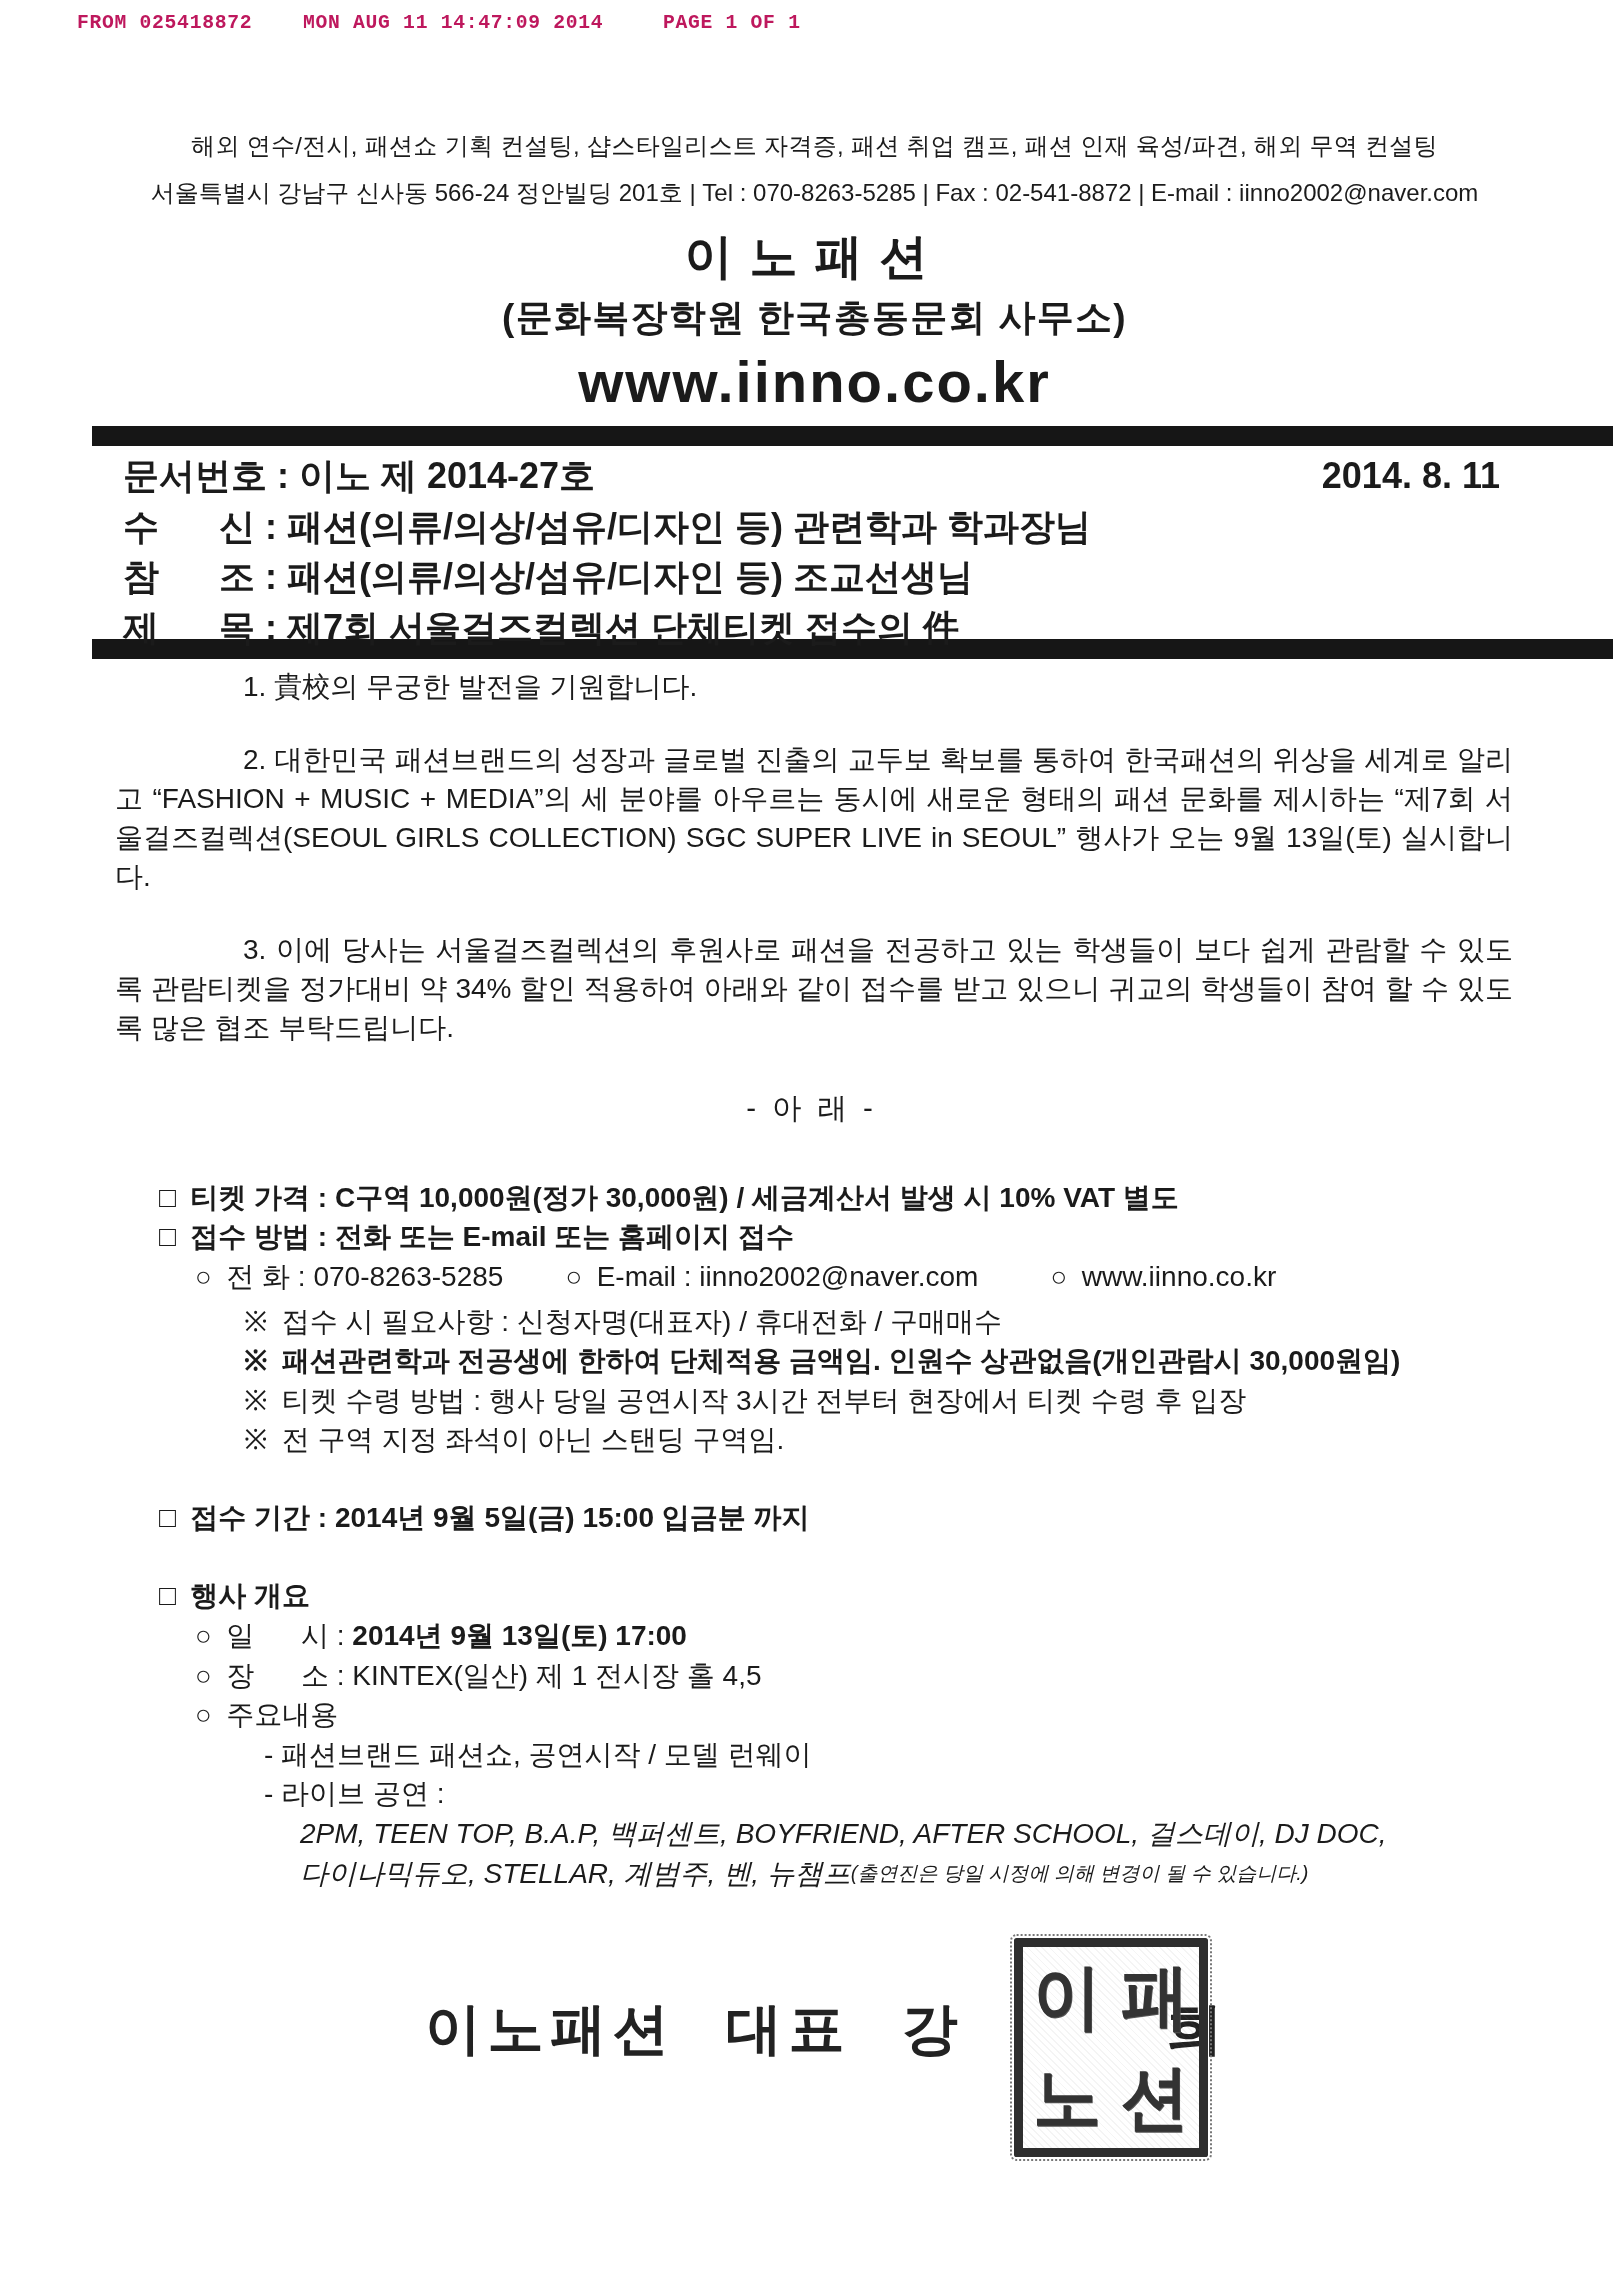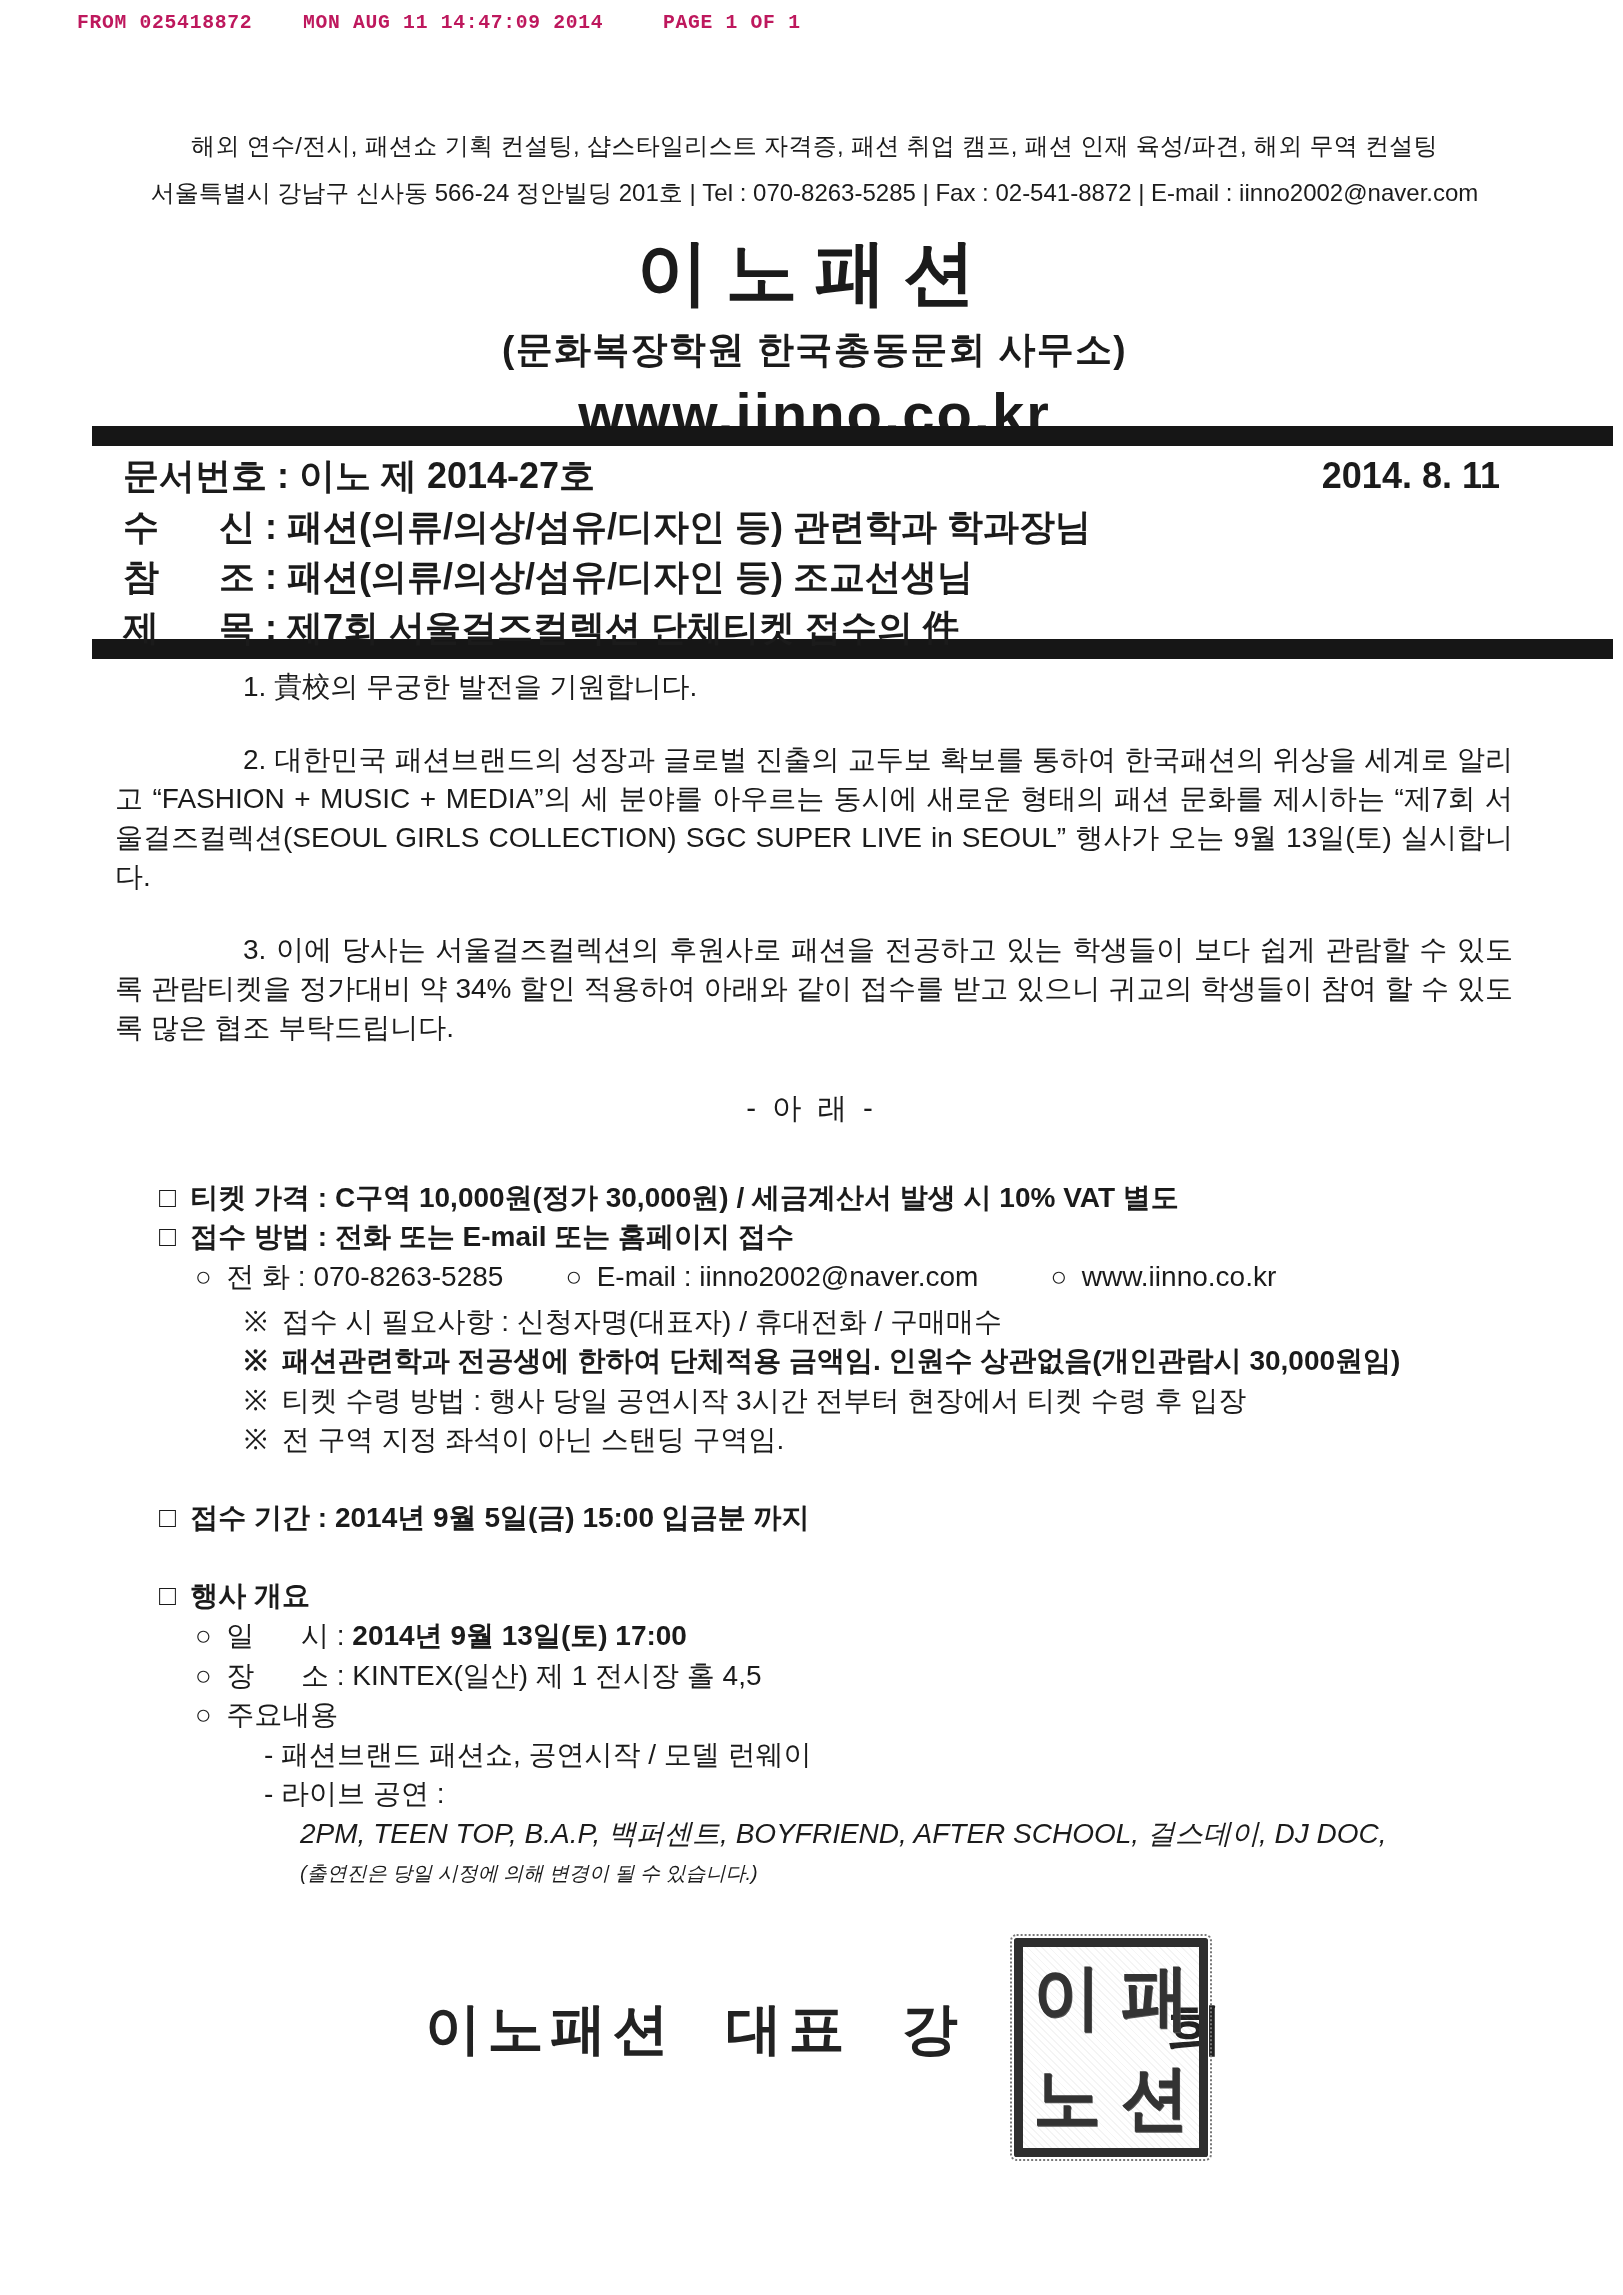--- a/index.html
+++ b/index.html
@@ -16,21 +16,21 @@
     font-family:"Liberation Mono",monospace;font-size:19.7px;font-weight:bold;
     letter-spacing:0.7px;color:#be185d;display:flex;
   }
   .fax-header span{white-space:pre;}
   .fax-from{width:226px;}
   .fax-time{width:360px;}
   
   .letterhead{position:absolute;left:6px;right:0;top:130px;text-align:center;}
   .lh-services{font-size:24px;letter-spacing:0.3px;}
   .lh-address{font-size:24px;margin-top:15px;}
-  .lh-company{font-size:72px;font-weight:bold;letter-spacing:17px;margin-top:15.7px;}
+  .lh-company{font-size:48px;font-weight:bold;letter-spacing:17px;margin-top:15.7px;}
   .lh-subname{font-size:37px;font-weight:bold;margin-top:3.9px;letter-spacing:1.3px;}
   .lh-website{font-size:58px;font-weight:bold;margin-top:5.2px;letter-spacing:2px;}
   
   .rule{position:absolute;left:92px;width:1521px;height:19.7px;background:#161616;}
   .rule-top{top:426px;}
   .rule-bottom{top:639px;}
   
   .doc-info{position:absolute;left:123px;right:123px;top:459px;font-size:36px;font-weight:bold;}
   .doc-row{display:flex;margin-bottom:17.7px;line-height:33px;}
   .doc-label{white-space:pre;}
@@ -184,21 +184,21 @@
     <span>KINTEX(일산) 제 1 전시장 홀 4,5</span>
   </div>
   <div class="dline ind1">
     <span class="bullet">○</span>
     <span>주요내용</span>
   </div>
   <div class="dline ind3">- 패션브랜드 패션쇼, 공연시작 / 모델 런웨이</div>
   <div class="dline ind3">- 라이브 공연 :</div>
   <div class="dline ind4">2PM, TEEN TOP, B.A.P, 백퍼센트, BOYFRIEND, AFTER SCHOOL, 걸스데이, DJ DOC,</div>
   <div class="dline ind4">
-    <span class="small-note">(출연진은 당일 시정에 의해 변경이 될 수 있습니다.)</span>
+    <span>다이나믹듀오, STELLAR, 계범주, 벤, 뉴챔프</span><span class="small-note">(출연진은 당일 시정에 의해 변경이 될 수 있습니다.)</span>
   </div>
 
 </div>
 
 <div class="signature">이노패션 대표 강    희</div>
 <div class="stamp">
   <span class="stamp-cell">이</span>
   <span class="stamp-cell">패</span>
   <span class="stamp-cell">노</span>
   <span class="stamp-cell">션</span>

